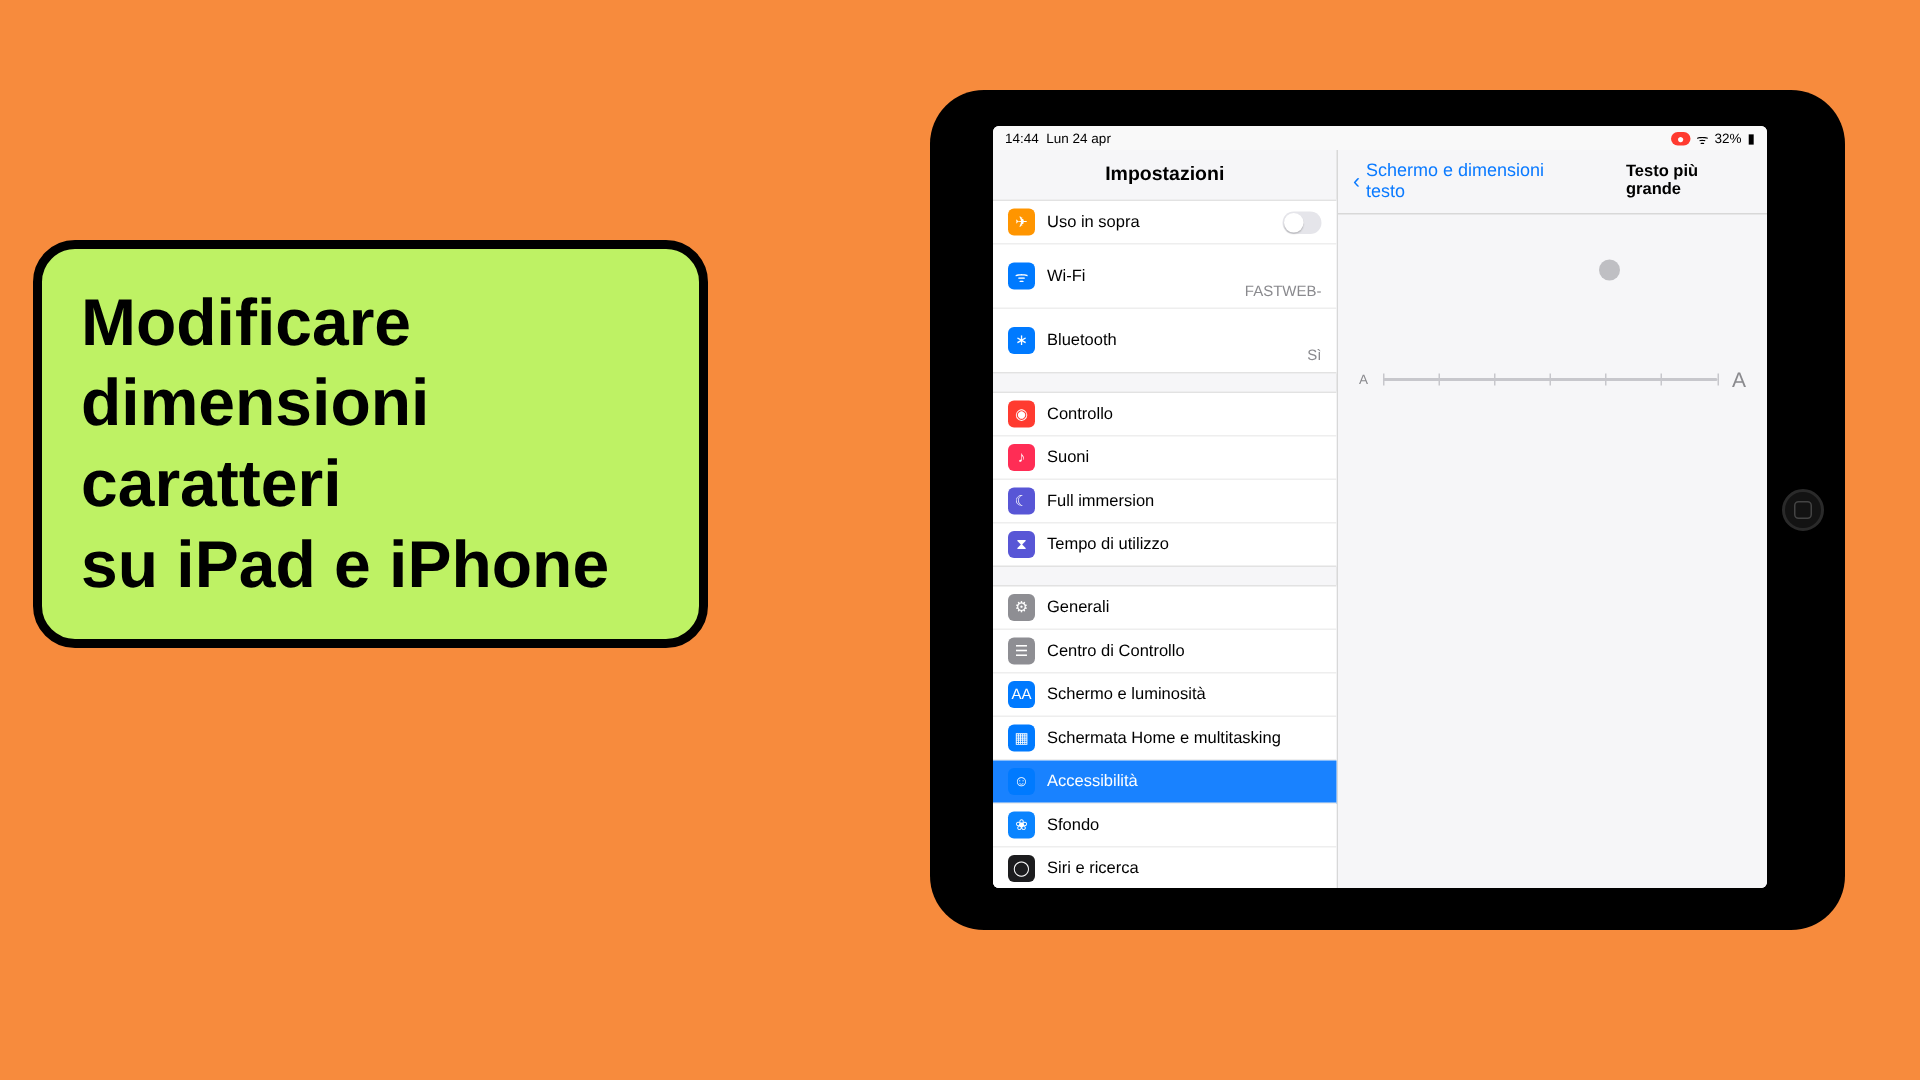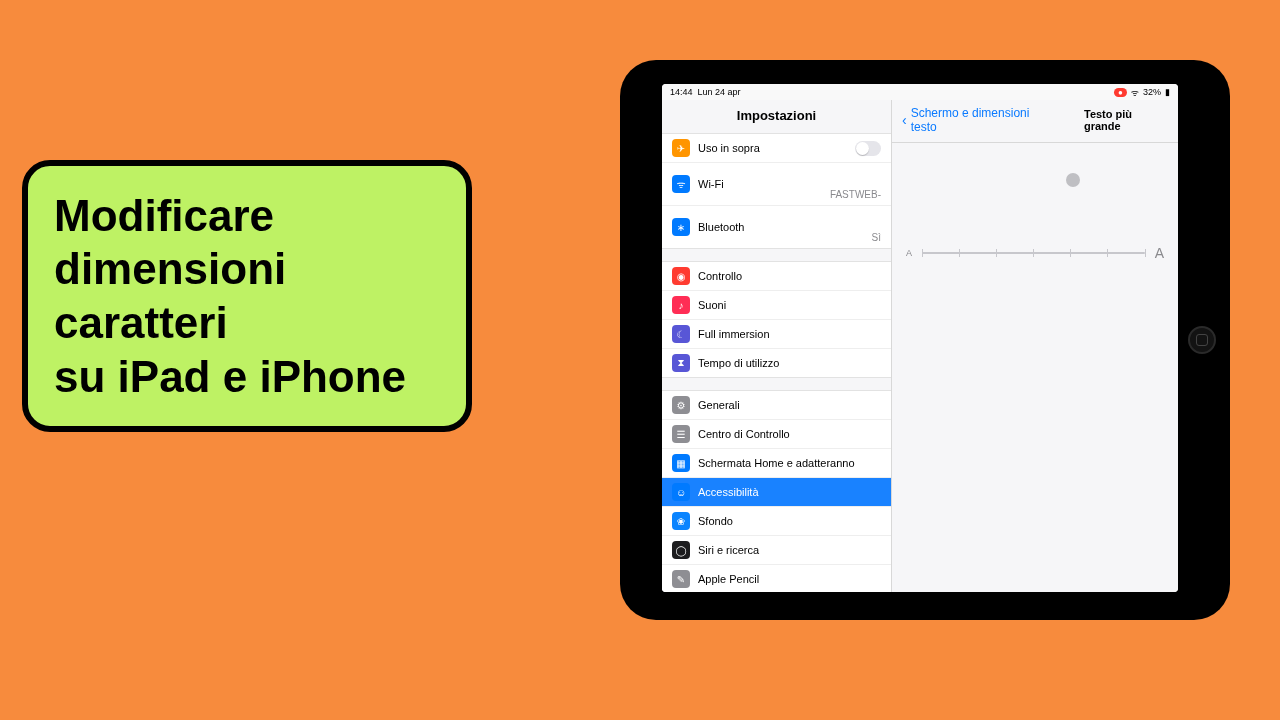--- a/index.html
+++ b/index.html
@@ -261,22 +261,26 @@
         <div class="group">
           <div class="row">
             <span class="icon c-gray">⚙</span>
             <span>Generali</span>
           </div>
           <div class="row">
             <span class="icon c-gray">☰</span>
             <span>Centro di Controllo</span>
           </div>
           <div class="row">
+            <span class="icon c-blue">AA</span>
+            <span>Schermo e luminosità</span>
+          </div>
+          <div class="row">
             <span class="icon c-blue">▦</span>
-            <span>Schermata Home e adatteranno</span>
+            <span>Schermata Home e multitasking</span>
           </div>
           <div class="row selected">
             <span class="icon c-blue">☺</span>
             <span>Accessibilità</span>
           </div>
           <div class="row">
             <span class="icon c-teal">❀</span>
             <span>Sfondo</span>
           </div>
           <div class="row">

